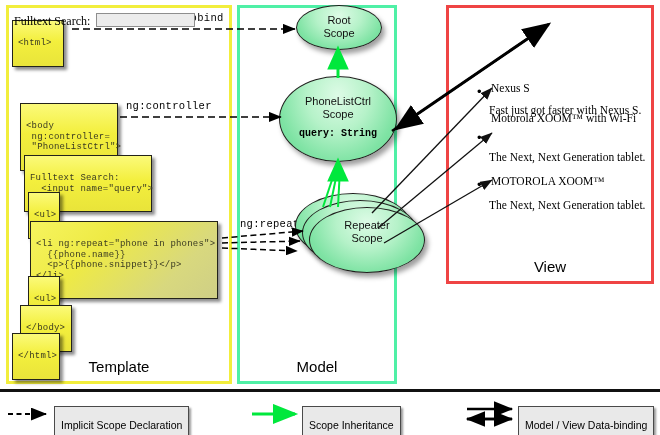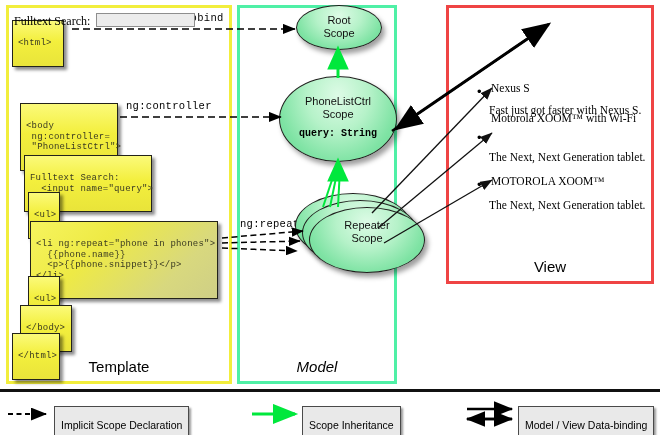--- a/index.html
+++ b/index.html
@@ -5,21 +5,21 @@
   html,body{margin:0;padding:0;background:#ffffff;}
   body{
     width:660px;height:435px;position:relative;overflow:hidden;
     font-family:"Liberation Sans", sans-serif;
   }
   #stage{position:absolute;left:0;top:0;width:660px;height:435px;}
 
   
   .col{position:absolute;background:#ffffff;box-sizing:border-box;}
   #col-template{left:6px;top:5px;width:226px;height:379px;border:3px solid #f2ee3c;}
-  #col-model{left:237px;top:5px;width:160px;height:379px;border:3px solid #4ff0a6;font-style:italic;}
+  #col-model{left:237px;top:5px;width:160px;height:379px;border:3px solid #4ff0a6;}
   #col-view{left:446px;top:5px;width:208px;height:279px;border:3px solid #ef4444;}
   .col-label{
     position:absolute;width:100%;text-align:center;bottom:6px;
     font-size:15px;color:#000;font-family:"Liberation Sans",sans-serif;
   }
 
   
   .ybox{
     position:absolute;box-sizing:border-box;
     border:1px solid #23231a;

